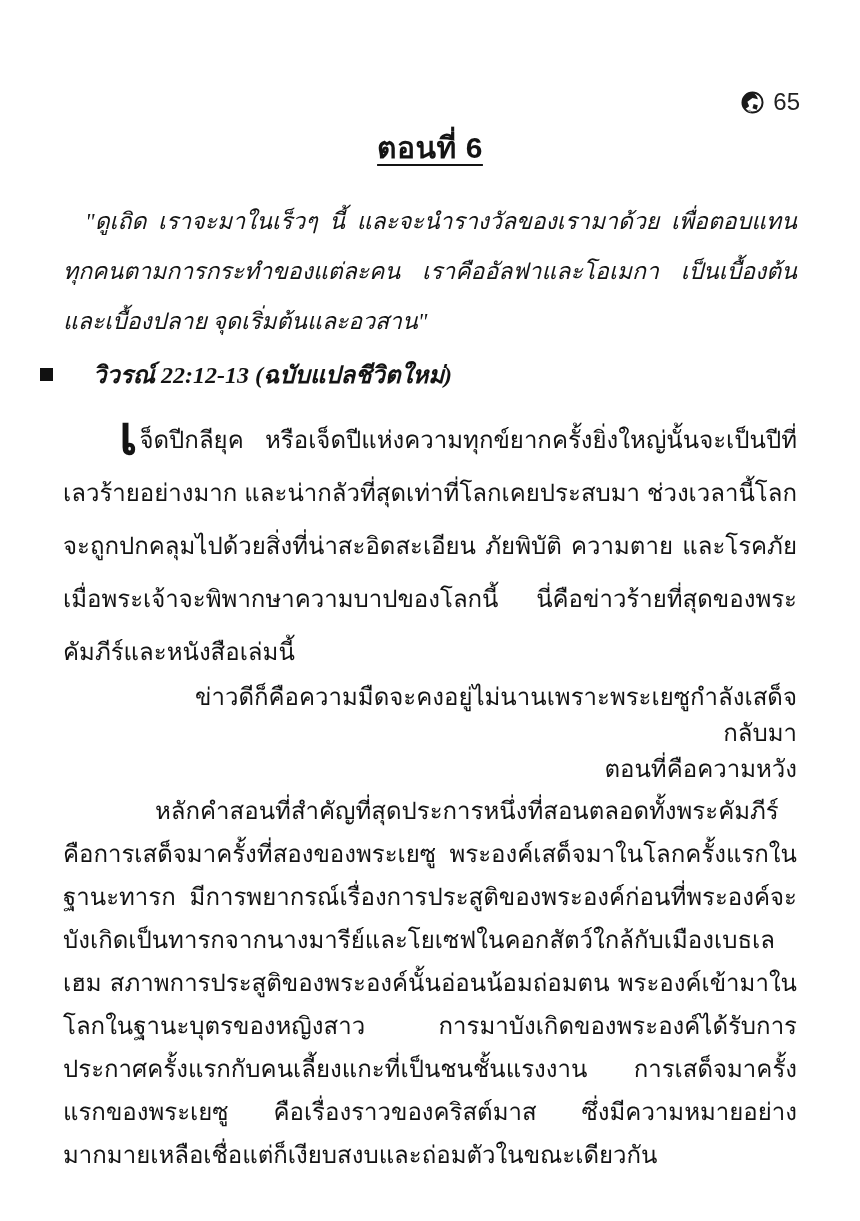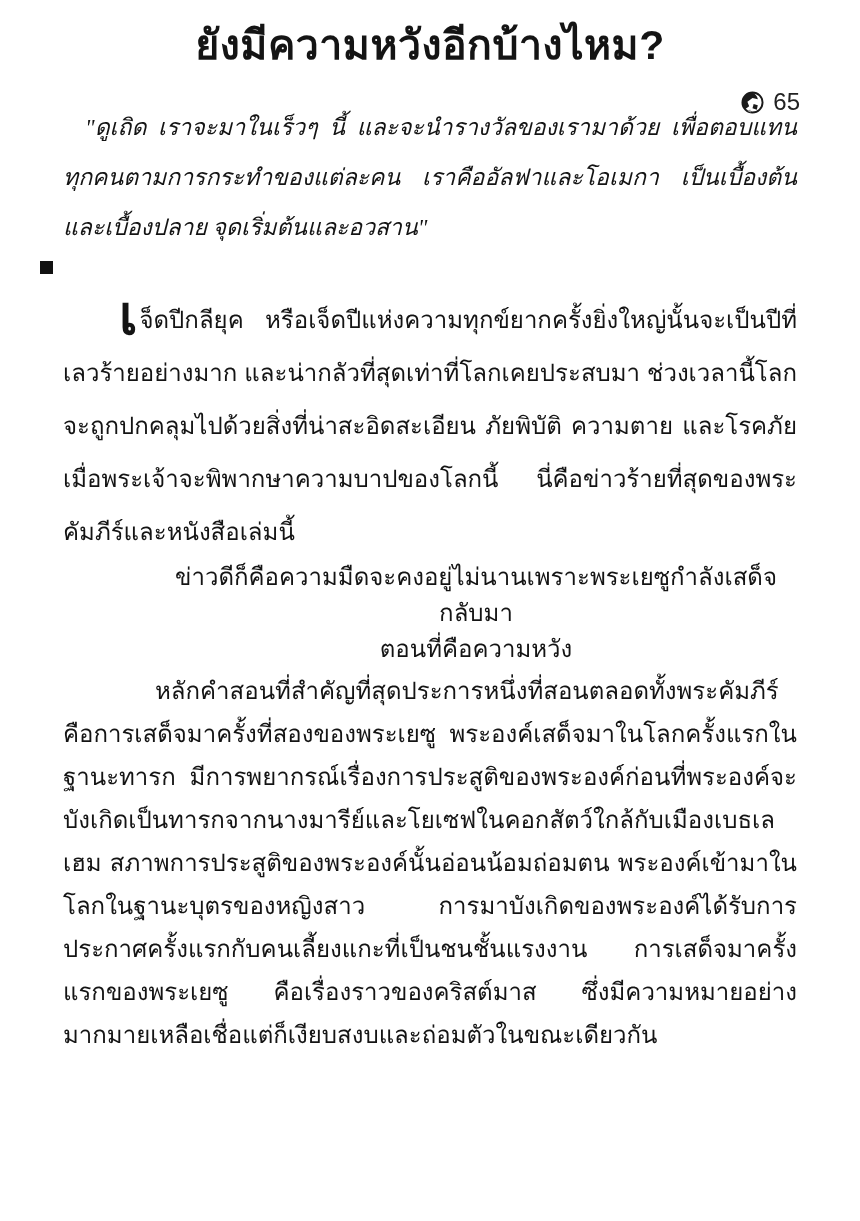--- a/index.html
+++ b/index.html
@@ -87,21 +87,21 @@
   .dropcap {
     font-size: 54px;
     font-weight: bold;
     line-height: 0;
     vertical-align: -6px;
     letter-spacing: 2px;
   }
   .short-line {
     margin-left: 92px;
     line-height: 36px;
-    text-align: center;
+    text-align: right;
   }
   .para-2 {
     margin-top: 3px;
     line-height: 43px;
     text-indent: 92px;
   }
 </style>
 </head>
 <body>
 
@@ -110,27 +110,30 @@
   <div class="page-header">
     <svg class="globe-icon" viewBox="0 0 24 24" aria-hidden="true">
       <circle cx="12" cy="12" r="10.5" fill="#ffffff" stroke="#1a1a1a" stroke-width="2"></circle>
       <path d="M12 1.5 A10.5 10.5 0 0 0 4.2 19l4.3-3.2-1.8-4.6 5.3-3.8 5.6 1.2 A10.5 10.5 0 0 0 12 1.5 Z" fill="#1a1a1a"></path>
       <path d="M13.2 13.5l4.3 1.3-1 4.8-4.5-1.6z" fill="#1a1a1a"></path>
       <path d="M6.5 20.5a10.5 10.5 0 0 0 4 1.9l-0.8-3z" fill="#9a9a9a"></path>
     </svg>
     <span class="page-number">65</span>
   </div>
 
+  <div class="chapter-label">
+    <span class="underlined">ตอนที่ 6</span>
+  </div>
 
-  <h1 class="chapter-title">ยังมีความหวังอีกบ้างไหม?</h1>
 
   <p class="quote">"ดูเถิด เราจะมาในเร็วๆ นี้ และจะนำรางวัลของเรามาด้วย เพื่อตอบแทนทุกคนตามการกระทำของแต่ละคน เราคืออัลฟาและโอเมกา เป็นเบื้องต้นและเบื้องปลาย จุดเริ่มต้นและอวสาน"</p>
 
   <div class="reference-row">
     <span class="square-bullet"></span>
+    <span class="reference-text">วิวรณ์ 22:12-13 (ฉบับแปลชีวิตใหม่)</span>
   </div>
 
   <div class="body-text">
     <p class="para-first"><span class="dropcap">เ</span><span>จ็ดปีกลียุค หรือเจ็ดปีแห่งความทุกข์ยากครั้งยิ่งใหญ่นั้นจะเป็นปีที่เลวร้ายอย่างมาก และน่ากลัวที่สุดเท่าที่โลกเคยประสบมา ช่วงเวลานี้โลกจะถูกปกคลุมไปด้วยสิ่งที่น่าสะอิดสะเอียน ภัยพิบัติ ความตาย และโรคภัย เมื่อพระเจ้าจะพิพากษาความบาปของโลกนี้ นี่คือข่าวร้ายที่สุดของพระคัมภีร์และหนังสือเล่มนี้</span></p>
     <p class="short-line">ข่าวดีก็คือความมืดจะคงอยู่ไม่นานเพราะพระเยซูกำลังเสด็จกลับมา</p>
     <p class="short-line">ตอนที่คือความหวัง</p>
     <p class="para-2">หลักคำสอนที่สำคัญที่สุดประการหนึ่งที่สอนตลอดทั้งพระคัมภีร์คือการเสด็จมาครั้งที่สองของพระเยซู พระองค์เสด็จมาในโลกครั้งแรกในฐานะทารก มีการพยากรณ์เรื่องการประสูติของพระองค์ก่อนที่พระองค์จะบังเกิดเป็นทารกจากนางมารีย์และโยเซฟในคอกสัตว์ใกล้กับเมืองเบธเลเฮม สภาพการประสูติของพระองค์นั้นอ่อนน้อมถ่อมตน พระองค์เข้ามาในโลกในฐานะบุตรของหญิงสาว การมาบังเกิดของพระองค์ได้รับการประกาศครั้งแรกกับคนเลี้ยงแกะที่เป็นชนชั้นแรงงาน การเสด็จมาครั้งแรกของพระเยซู คือเรื่องราวของคริสต์มาส ซึ่งมีความหมายอย่างมากมายเหลือเชื่อแต่ก็เงียบสงบและถ่อมตัวในขณะเดียวกัน</p>
 
   </div>
 

